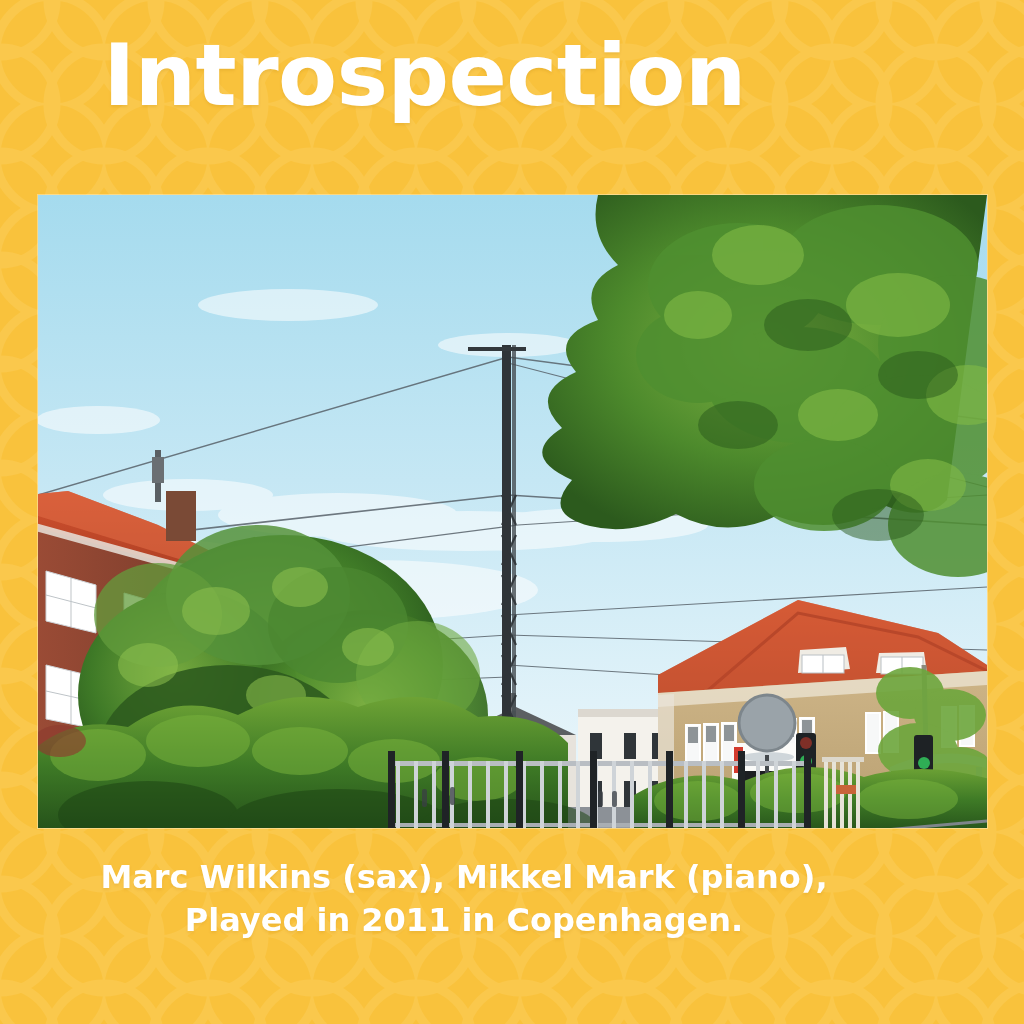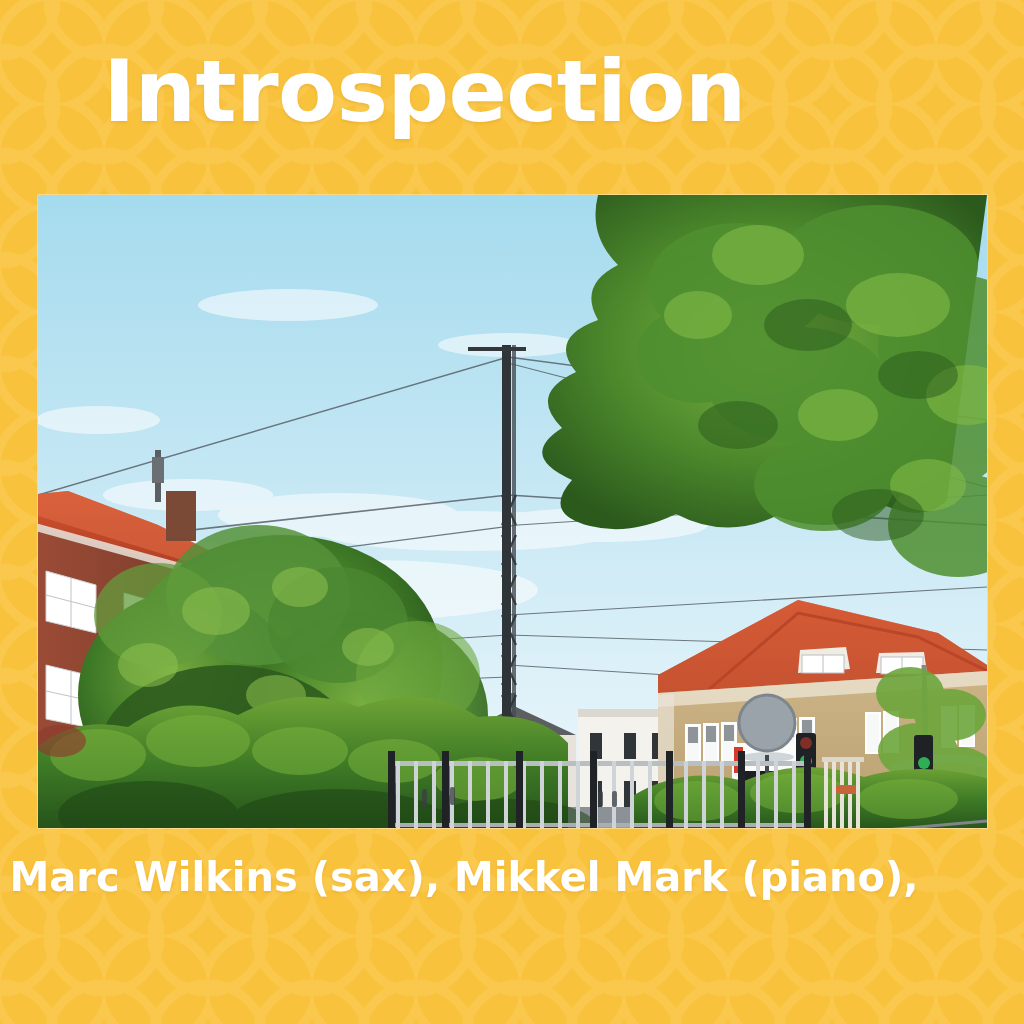--- a/index.html
+++ b/index.html
@@ -35,21 +35,20 @@
     width: 849px;
     text-align: center;
     z-index: 5;
     color: #ffffff;
     font-family: "DejaVu Sans", sans-serif;
     font-weight: bold;
     font-size: 86px;
     line-height: 1.0;
     letter-spacing: -0.5px;
     text-shadow: 0 2px 3px rgba(180,120,10,0.18);
-    margin-top: 16px;
     -webkit-font-smoothing: antialiased;
   }
 
   
   #photo {
     position: absolute;
     left: 38px;
     top: 195px;
     width: 949px;
     height: 633px;
@@ -64,21 +63,21 @@
   #caption {
     position: absolute;
     left: 0;
     top: 856px;
     width: 928px;
     text-align: center;
     z-index: 5;
     color: #ffffff;
     font-family: "DejaVu Sans", sans-serif;
     font-weight: bold;
-    font-size: 40px;
+    font-size: 32px;
     line-height: 43px;
     text-shadow: 0 2px 3px rgba(180,120,10,0.16);
   }
   #caption .cap-line { display: block; white-space: nowrap; }
 </style>
 </head>
 <body>
 
 <div id="poster">
 
@@ -544,15 +543,16 @@
           <rect x="574" y="596" width="5" height="16" rx="2"></rect>
         </g>
 
         <rect x="0" y="0" width="949" height="633" fill="none"></rect>
       </g>
     </svg>
   </div>
 
   <div id="caption">
     <span class="cap-line">Marc Wilkins (sax), Mikkel Mark (piano),</span>
+    <span class="cap-line">Played in 2011 in Copenhagen.</span>
   </div>
 
 </div>
 
 </body></html>

